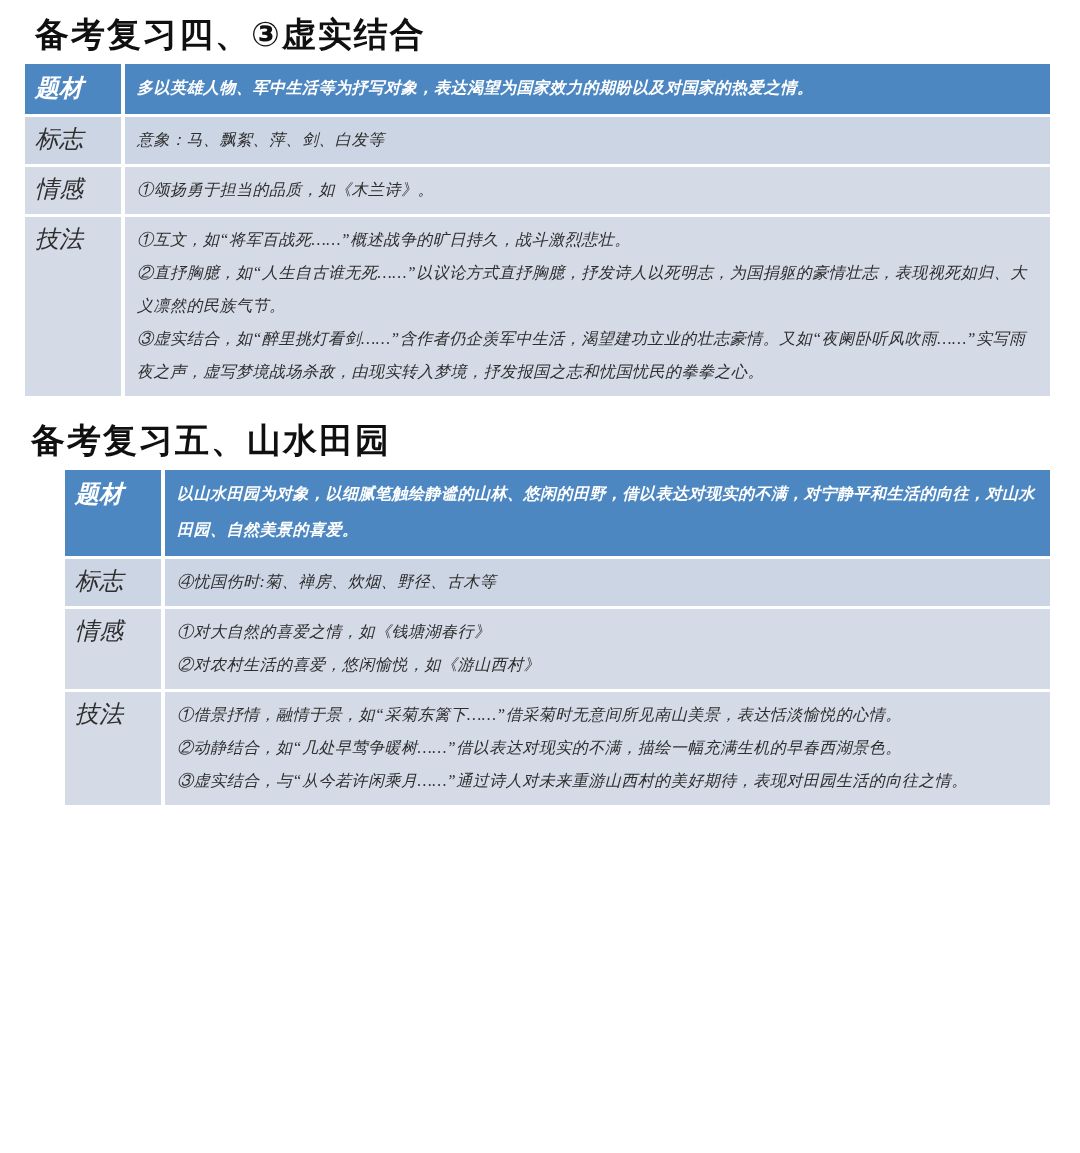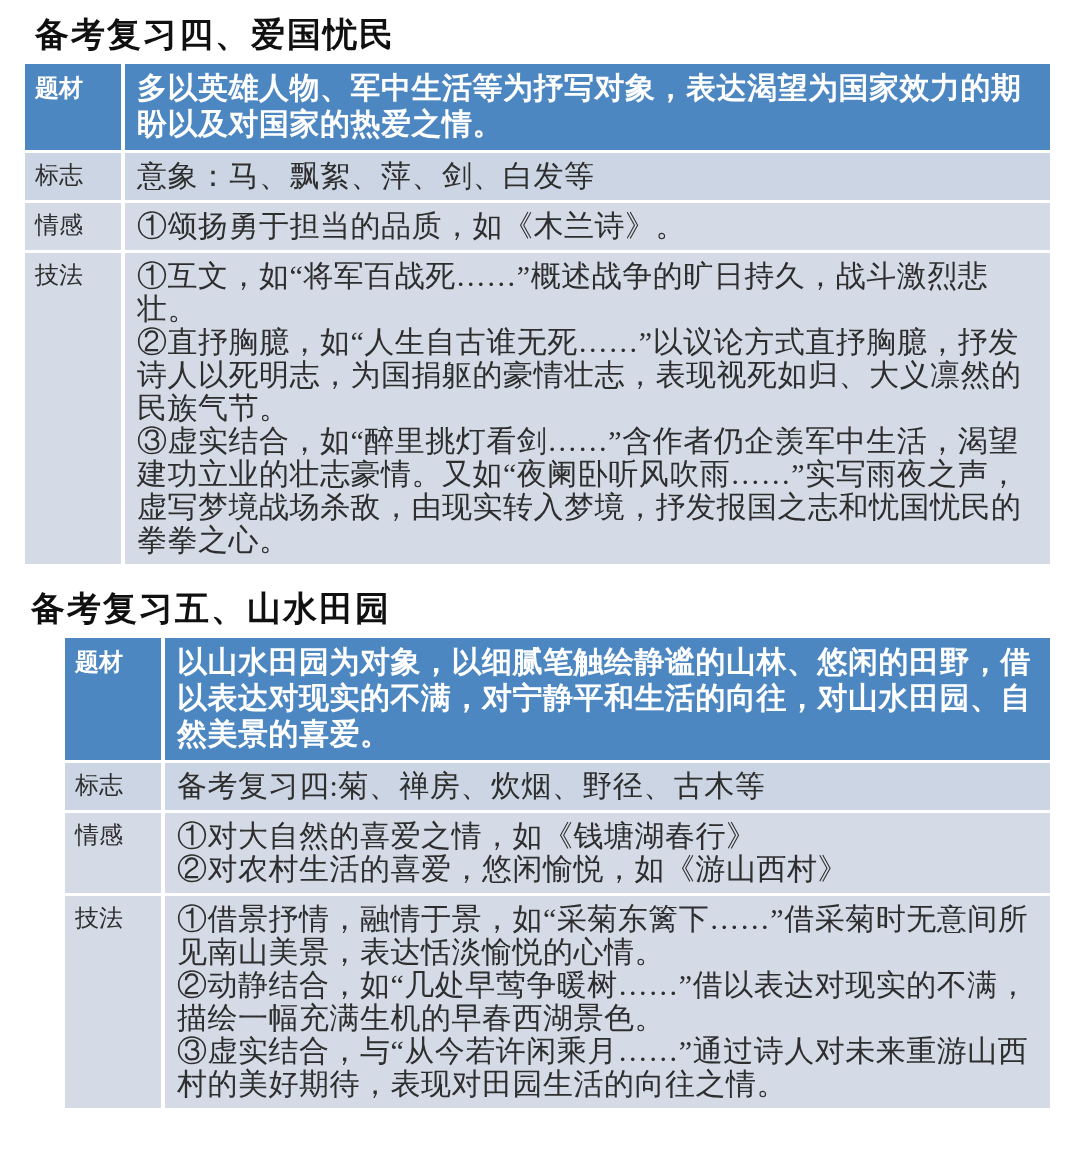--- a/index.html
+++ b/index.html
@@ -22,55 +22,55 @@
   .section-title{
     font-family:"Liberation Sans","DejaVu Sans",sans-serif;
     font-weight:700;
     font-size:34px;
     line-height:44px;
     color:#101010;
     letter-spacing:2px;
     margin:4px 0 8px 35px;
   }
   .section--second .section-title{margin-top:22px;margin-left:31px;}
-  .review-table{margin:0 30px 10px 25px;}
+  .review-table{margin:0 30px 10px 25px;font-style:italic;}
   .section--second .review-table{margin-left:65px;}
   .t-row{display:flex;column-gap:4px;margin-bottom:3px;}
   .cell{background:var(--row-bg);}
   .t-row--alt .cell{background:var(--row-bg-alt);}
   .cell-label{
     flex:0 0 96px;
     padding:6px 4px 6px 10px;
     font-size:24px;
     line-height:33px;
   }
   .cell-content{
     flex:1;
     padding:6px 14px 8px 12px;
-    font-size:30px;
+    font-size:16px;
     line-height:33px;
     letter-spacing:0.5px;
   }
   .t-row--header .cell{background:var(--blue);}
   .t-row--header .cell-label,
   .t-row--header .cell-content{
     color:#ffffff;
     font-weight:700;
     font-family:"Liberation Sans","DejaVu Sans",sans-serif;
     line-height:36px;
   }
   .para{margin:0;}
 </style>
 </head>
 <body>
 
 <div class="page">
 
   <div class="section section--first">
-    <h1 class="section-title">备考复习四、爱国忧民</h1>
+    <h1 class="section-title">备考复习四、③虚实结合</h1>
     <div class="review-table">
 
       <div class="t-row t-row--header">
         <div class="cell cell-label">题材</div>
         <div class="cell cell-content">
             <p class="para">多以英雄人物、军中生活等为抒写对象，表达渴望为国家效力的期盼以及对国家的热爱之情。</p>
           </div>
       </div>
 
       <div class="t-row t-row--alt">
@@ -106,21 +106,21 @@
       <div class="t-row t-row--header">
         <div class="cell cell-label">题材</div>
         <div class="cell cell-content">
             <p class="para">以山水田园为对象，以细腻笔触绘静谧的山林、悠闲的田野，借以表达对现实的不满，对宁静平和生活的向往，对山水田园、自然美景的喜爱。</p>
           </div>
       </div>
 
       <div class="t-row t-row--alt">
         <div class="cell cell-label">标志</div>
         <div class="cell cell-content">
-            <p class="para">备考复习四:菊、禅房、炊烟、野径、古木等</p>
+            <p class="para">④忧国伤时:菊、禅房、炊烟、野径、古木等</p>
           </div>
       </div>
 
       <div class="t-row">
         <div class="cell cell-label">情感</div>
         <div class="cell cell-content">
             <p class="para">①对大自然的喜爱之情，如《钱塘湖春行》</p>
             <p class="para">②对农村生活的喜爱，悠闲愉悦，如《游山西村》</p>
           </div>
       </div>

